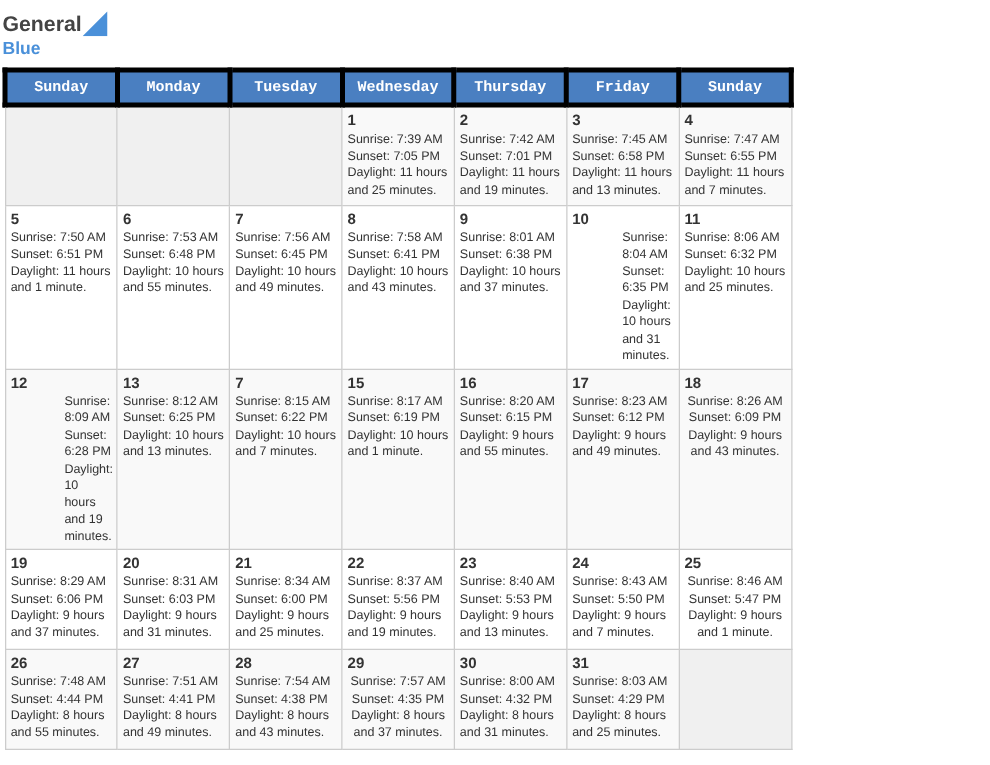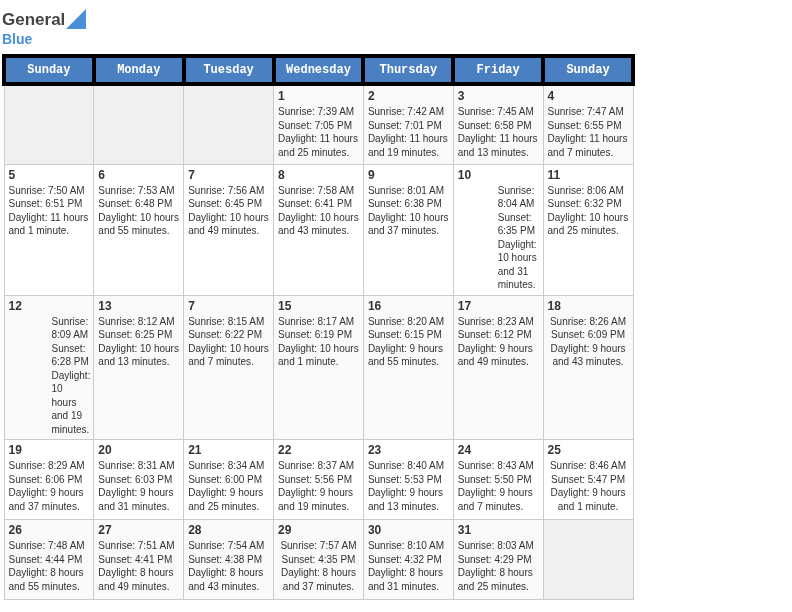--- a/index.html
+++ b/index.html
@@ -343,21 +343,21 @@
           </td>
           <td>
             <span class="day-num">29</span>
             <div class="day-info" style="white-space: pre-line; text-align: center;">Sunrise: 7:57 AM
 Sunset: 4:35 PM
 Daylight: 8 hours
 and 37 minutes.</div>
           </td>
           <td>
             <span class="day-num">30</span>
-            <div class="day-info" style="white-space: pre-line;">Sunrise: 8:10 AM
+            <div class="day-info" style="white-space: pre-line;">Sunrise: 8:00 AM
 Sunset: 4:32 PM
 Daylight: 8 hours
 and 31 minutes.</div>
           </td>
           <td>
             <span class="day-num">31</span>
             <div class="day-info" style="white-space: pre-line;">Sunrise: 8:03 AM
 Sunset: 4:29 PM
 Daylight: 8 hours
 and 25 minutes.</div>

